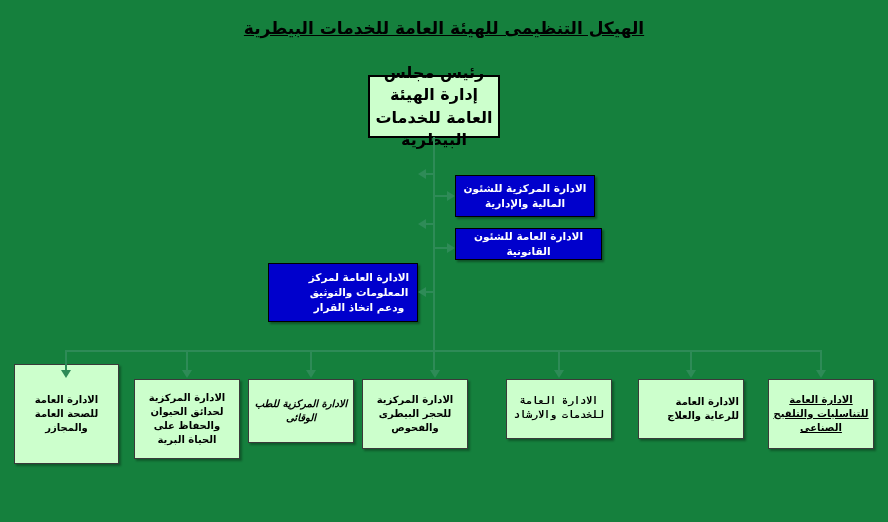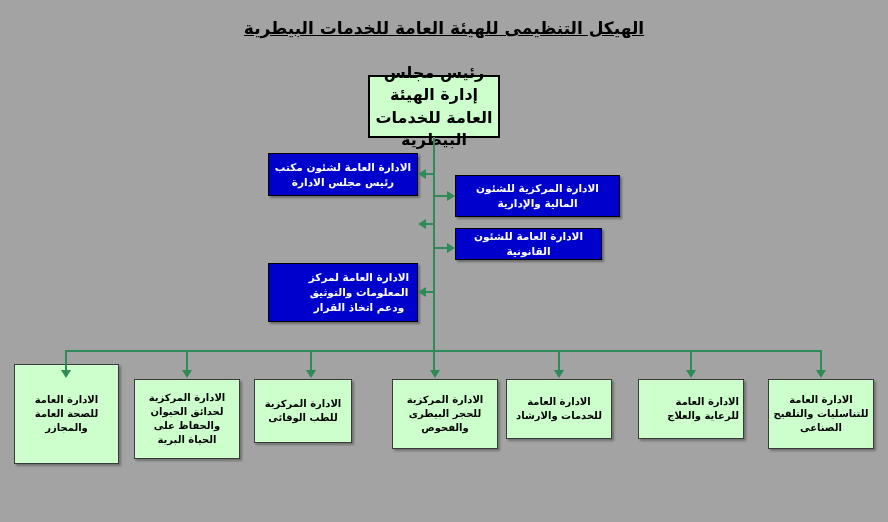--- a/index.html
+++ b/index.html
@@ -1,16 +1,16 @@
 <!DOCTYPE html>
 <html lang="ar"><head>
 <meta charset="utf-8">
 <style>
   html,body { margin:0; padding:0; background:#ffffff; font-family:"DejaVu Sans", sans-serif; }
-  .canvas { position:relative; width:888px; height:522px; background:#a3a3a3; overflow:hidden; }
+  .canvas { position:relative; width:888px; height:522px; background:#15803d; overflow:hidden; }
 
   .title { position:absolute; top:18px; left:0; width:100%; text-align:center;
            font-size:17px; font-weight:bold; color:#000; text-decoration:underline;
            direction:rtl; }
 
   .box { position:absolute; box-sizing:border-box; display:flex; align-items:center;
          justify-content:center; text-align:center; direction:rtl; font-weight:bold;
          padding:2px 4px; line-height:1.4; }
 
   .root { background:#CCFFCC; border:2px solid #000; color:#000; font-size:16px; }
@@ -29,33 +29,32 @@
 </style>
 </head>
 <body>
 
 <div class="canvas">
 
   <div class="title">الهيكل التنظيمى للهيئة العامة للخدمات البيطرية</div>
 
   <div class="box root" style="left:368px; top:75px; width:132px; height:63px;">رئيس مجلس إدارة الهيئة العامة للخدمات البيطرية</div>
 
-  <div class="box blue" style="left:268px; top:153px; width:150px; height:43px;">الادارة العامة لشئون مكتب رئيس مجلس الادارة</div>
   <div class="box blue" style="left:268px; top:263px; width:150px; height:59px;padding-left:36px;">الادارة العامة لمركز المعلومات والتوثيق ودعم اتخاذ القرار</div>
 
-  <div class="box blue" style="left:455px; top:175px; width:165px; height:42px;">الادارة المركزية للشئون المالية والإدارية</div>
+  <div class="box blue" style="left:455px; top:175px; width:140px; height:42px;">الادارة المركزية للشئون المالية والإدارية</div>
   <div class="box blue" style="left:455px; top:228px; width:147px; height:32px;">الادارة العامة للشئون القانونية</div>
 
   <div class="box dept" style="left:14px;  top:364px; width:105px; height:100px;">الادارة العامة للصحة العامة والمجازر</div>
   <div class="box dept" style="left:134px; top:379px; width:106px; height:80px;">الادارة المركزية لحدائق الحيوان والحفاظ على الحياة البرية</div>
-  <div class="box dept" style="left:254px; top:379px; width:98px; height:64px;">الادارة المركزية للطب الوقائى</div>
-  <div class="box dept" style="left:392px; top:379px; width:106px; height:70px;">الادارة المركزية للحجر البيطرى والفحوص</div>
-  <div class="box dept" style="left:506px; top:379px; width:106px; height:60px;">الادارة العامة للخدمات والارشاد</div>
+  <div class="box dept" style="left:248px; top:379px; width:106px; height:64px;font-style:italic;">الادارة المركزية للطب الوقائى</div>
+  <div class="box dept" style="left:362px; top:379px; width:106px; height:70px;">الادارة المركزية للحجر البيطرى والفحوص</div>
+  <div class="box dept" style="left:506px; top:379px; width:106px; height:60px;font-family:Liberation Mono, monospace;">الادارة العامة للخدمات والارشاد</div>
   <div class="box dept" style="left:638px; top:379px; width:106px; height:60px;text-align:right;">الادارة العامة للرعاية والعلاج</div>
-  <div class="box dept" style="left:768px; top:379px; width:106px; height:70px;">الادارة العامة للتناسليات والتلقيح الصناعى</div>
+  <div class="box dept" style="left:768px; top:379px; width:106px; height:70px;text-decoration:underline;">الادارة العامة للتناسليات والتلقيح الصناعى</div>
 
   <div class="vline" style="left:433px; top:137px; width:2px; height:213px;"></div>
 
   <div class="hline" style="left:65px; top:350px; width:757px; height:2px;"></div>
 
   <div class="hline" style="left:426px; top:173px; width:9px; height:2px;"></div>
   <div class="arrow left" style="left:418px; top:169px;"></div>
 
   <div class="hline" style="left:426px; top:223px; width:9px; height:2px;"></div>
   <div class="arrow left" style="left:418px; top:219px;"></div>

